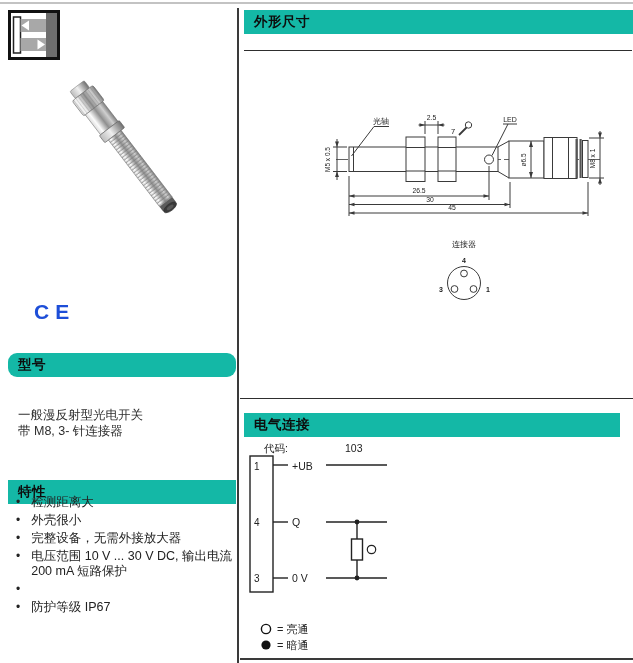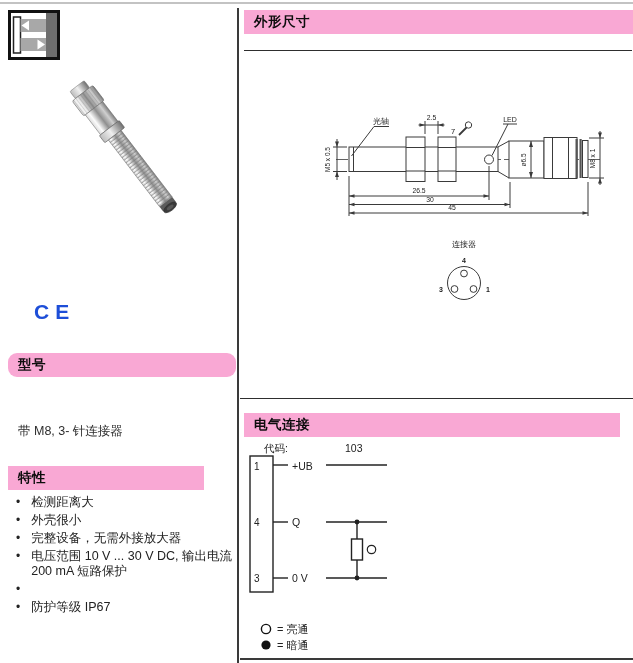--- a/index.html
+++ b/index.html
@@ -6,26 +6,26 @@
   html,body { background:#ffffff; }
   .page {
     position:relative; width:633px; height:663px; background:#fff;
     font-family:"Liberation Sans","DejaVu Sans",sans-serif; color:#1a1a1a;
     overflow:hidden;
   }
   .abs { position:absolute; }
   .top-rule { left:0; top:2px; width:633px; height:2px; background:#c3c3c3; }
   .divider-v { left:237px; top:8px; width:2px; height:655px; background:#3a3a3a; }
   .bar {
-    height:24px; background:#f9a8d4; display:flex; align-items:center;
+    height:24px; background:#14b8a6; display:flex; align-items:center;
     padding-left:10px; font-weight:bold; font-size:13.5px; color:#0d0d0d;
     letter-spacing:0.5px;
   }
   #model-bar   { left:8px;   top:353px; width:228px;border-radius:9px; }
-  #features-bar{ left:8px;   top:466px; width:196px; }
+  #features-bar{ left:8px;   top:480px; width:228px; }
   #dims-bar    { left:244px; top:10px;  width:389px; }
   #elec-bar    { left:244px; top:413px; width:376px; }
   .rule { background:#2e2e2e; height:1px; }
   #rule-dims { left:244px; top:50px;  width:388px; }
   #rule-mid  { left:240px; top:398px; width:393px; }
   #rule-bot  { left:240px; top:658px; width:393px; height:2px; background:#3a3a3a; }
   .ce-mark { left:34px; top:300px; font-size:21px; font-weight:700;
              letter-spacing:6px; color:#1d4ed8; }
   .model-number { left:18px; top:385px; font-size:13.5px; font-weight:bold; color:#111; }
   .desc { left:18px; font-size:12.5px; color:#2e2e2e; }
@@ -89,20 +89,21 @@
       <ellipse cx="0" cy="153" rx="7.6" ry="3.4" fill="#3a3a3a" stroke="#2a2a2a" stroke-width="0.6"></ellipse>
       <ellipse cx="0" cy="153" rx="4" ry="1.8" fill="#585858"></ellipse>
     </g>
   </svg>
 
   <div class="abs ce-mark">CE</div>
 
   <div class="abs bar" id="model-bar">
     <span>型号</span>
   </div>
+  <div class="abs desc" id="desc1">一般漫反射型光电开关</div>
   <div class="abs desc" id="desc2">带 M8, 3- 针连接器</div>
 
   <div class="abs bar" id="features-bar">
     <span>特性</span>
   </div>
   <ul class="abs features-list">
     <li>
         <span class="dot">•</span>
         <span>检测距离大</span>
       </li>

